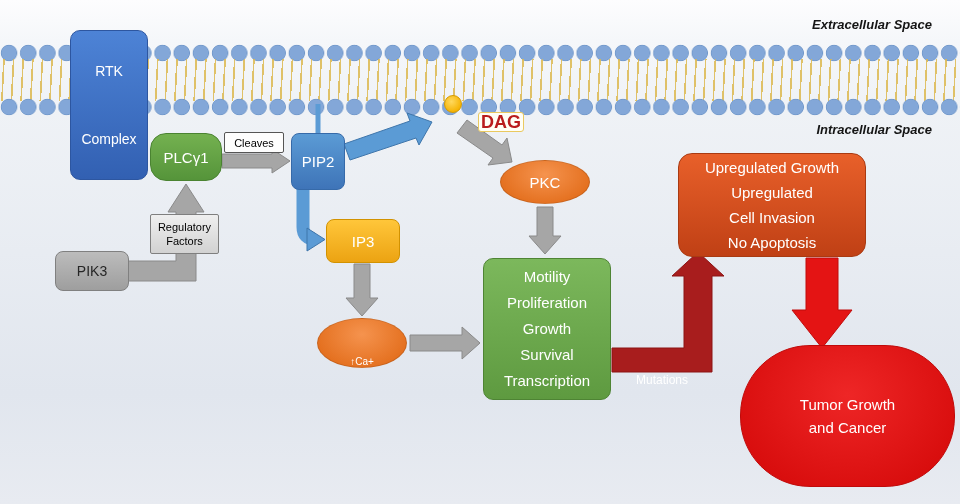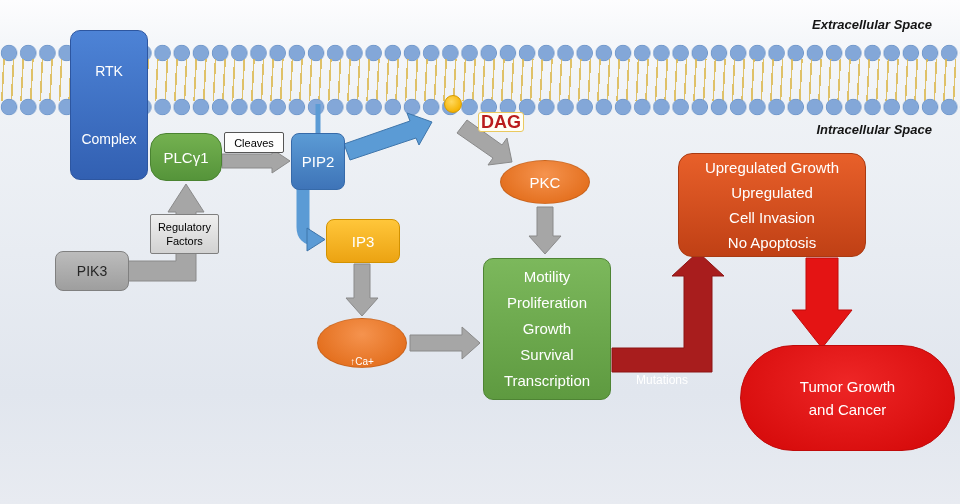--- a/index.html
+++ b/index.html
@@ -42,21 +42,21 @@
   #calcium{left:317px;top:318px;width:90px;height:50px;border-radius:50%;font-size:10px;
     background:radial-gradient(ellipse at 50% 32%,#f5934e,#e4701f 75%);border:1px solid rgba(0,0,0,.12);justify-content:flex-end;}
   #effects{left:483px;top:258px;width:128px;height:142px;border-radius:10px;font-size:15px;line-height:26px;
     background:linear-gradient(180deg,#7cb85c,#5e9a40);border:1px solid #4e8434;}
   #pik3{left:55px;top:251px;width:74px;height:40px;border-radius:8px;font-size:14px;color:#262626;
     background:linear-gradient(180deg,#bcbcbc,#9e9e9e);border:1px solid #808080;}
   #regulatory{left:150px;top:214px;width:69px;height:40px;border-radius:2px;font-size:11px;line-height:14px;color:#000;
     background:linear-gradient(180deg,#efefef,#d2d2d2);border:1px solid #7f7f7f;z-index:4;}
   #upregulated{left:678px;top:153px;width:188px;height:104px;border-radius:14px;font-size:15px;line-height:25px;
     background:linear-gradient(180deg,#e8602a,#c04015);border:1px solid #a93a12;}
-  #tumor{left:740px;top:345px;width:215px;height:106px;border-radius:70px;font-size:15px;line-height:23px;
+  #tumor{left:740px;top:345px;width:215px;height:142px;border-radius:70px;font-size:15px;line-height:23px;
     background:radial-gradient(ellipse at 50% 35%,#ee2626,#d80d0d 80%);border:1px solid #c00a0a;}
   #mutations{left:614px;top:350px;width:96px;height:20px;font-size:12px;color:#fff;background:transparent;z-index:4;margin-top:20px;}
   
   #dag-circle{left:444px;top:95px;width:18px;height:18px;border-radius:50%;
     background:radial-gradient(circle at 40% 35%,#ffd95e,#f5b200 75%);border:1px solid #d69b00;z-index:4;}
   #dag-label{left:431px;top:112px;width:46px;height:20px;border-radius:3px;font-size:18px;font-weight:bold;color:#b91c1c;
     background:#fffef5;border:1px solid #eac95f;z-index:4;margin-left:47px;}
   
   .arrows{position:absolute;left:0;top:0;z-index:2;pointer-events:none;}
 </style>

